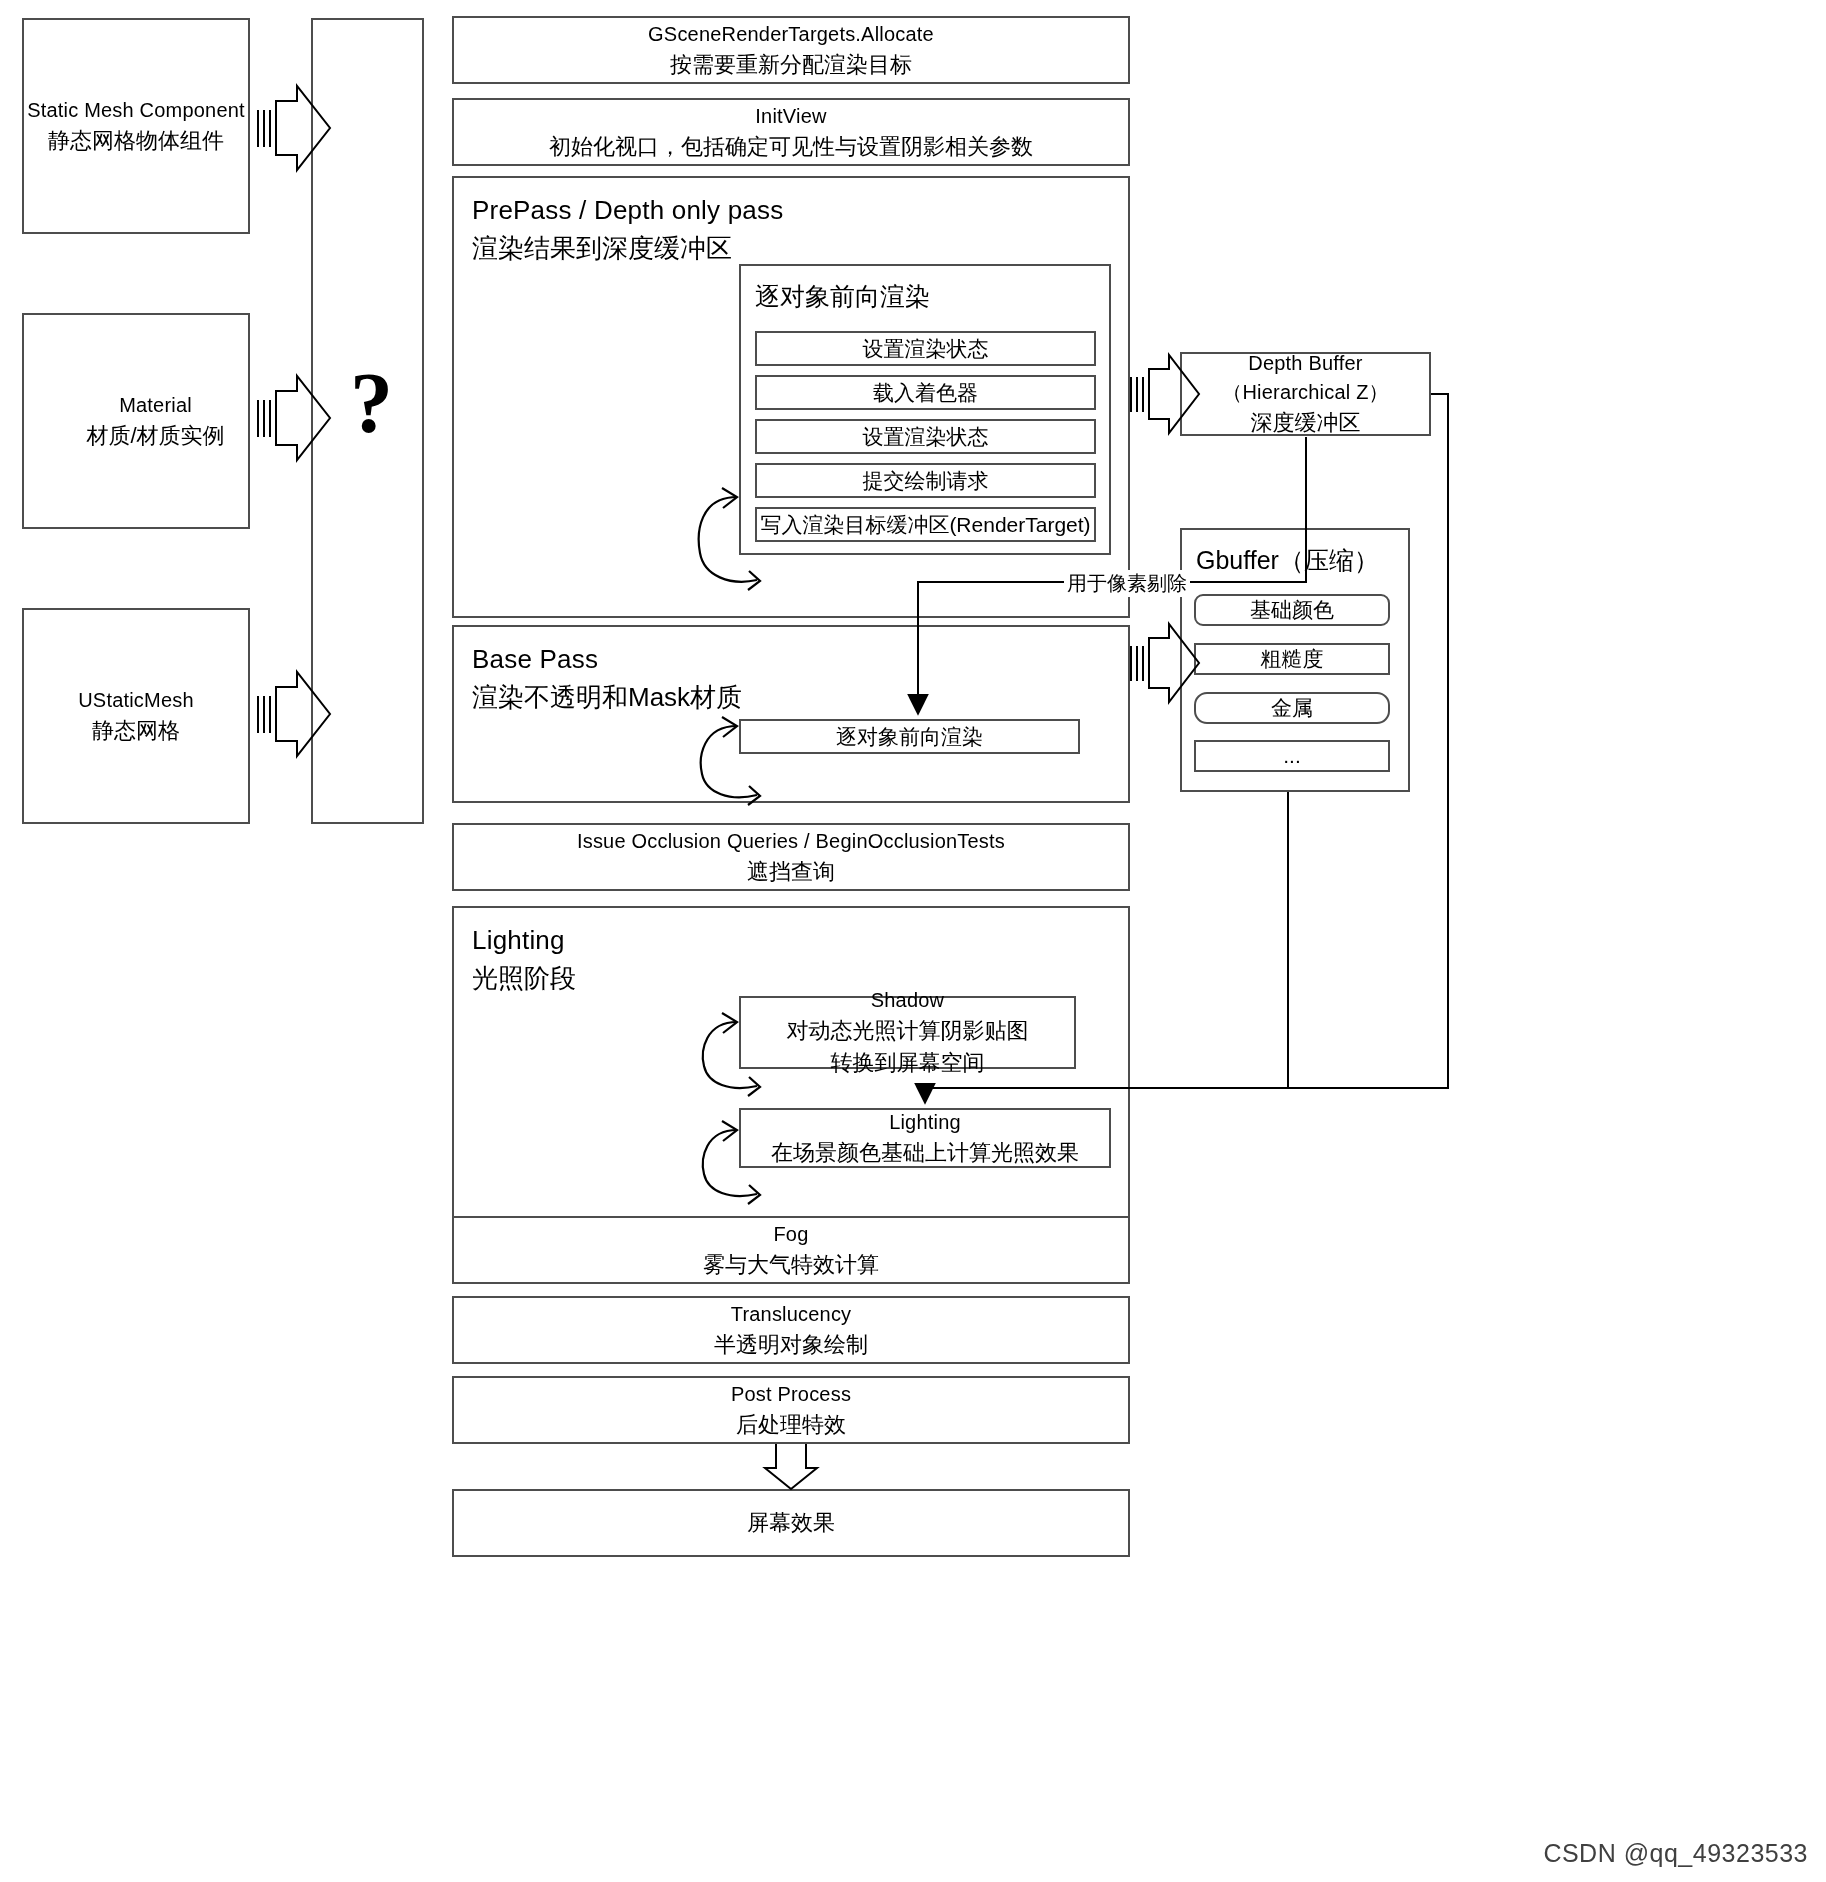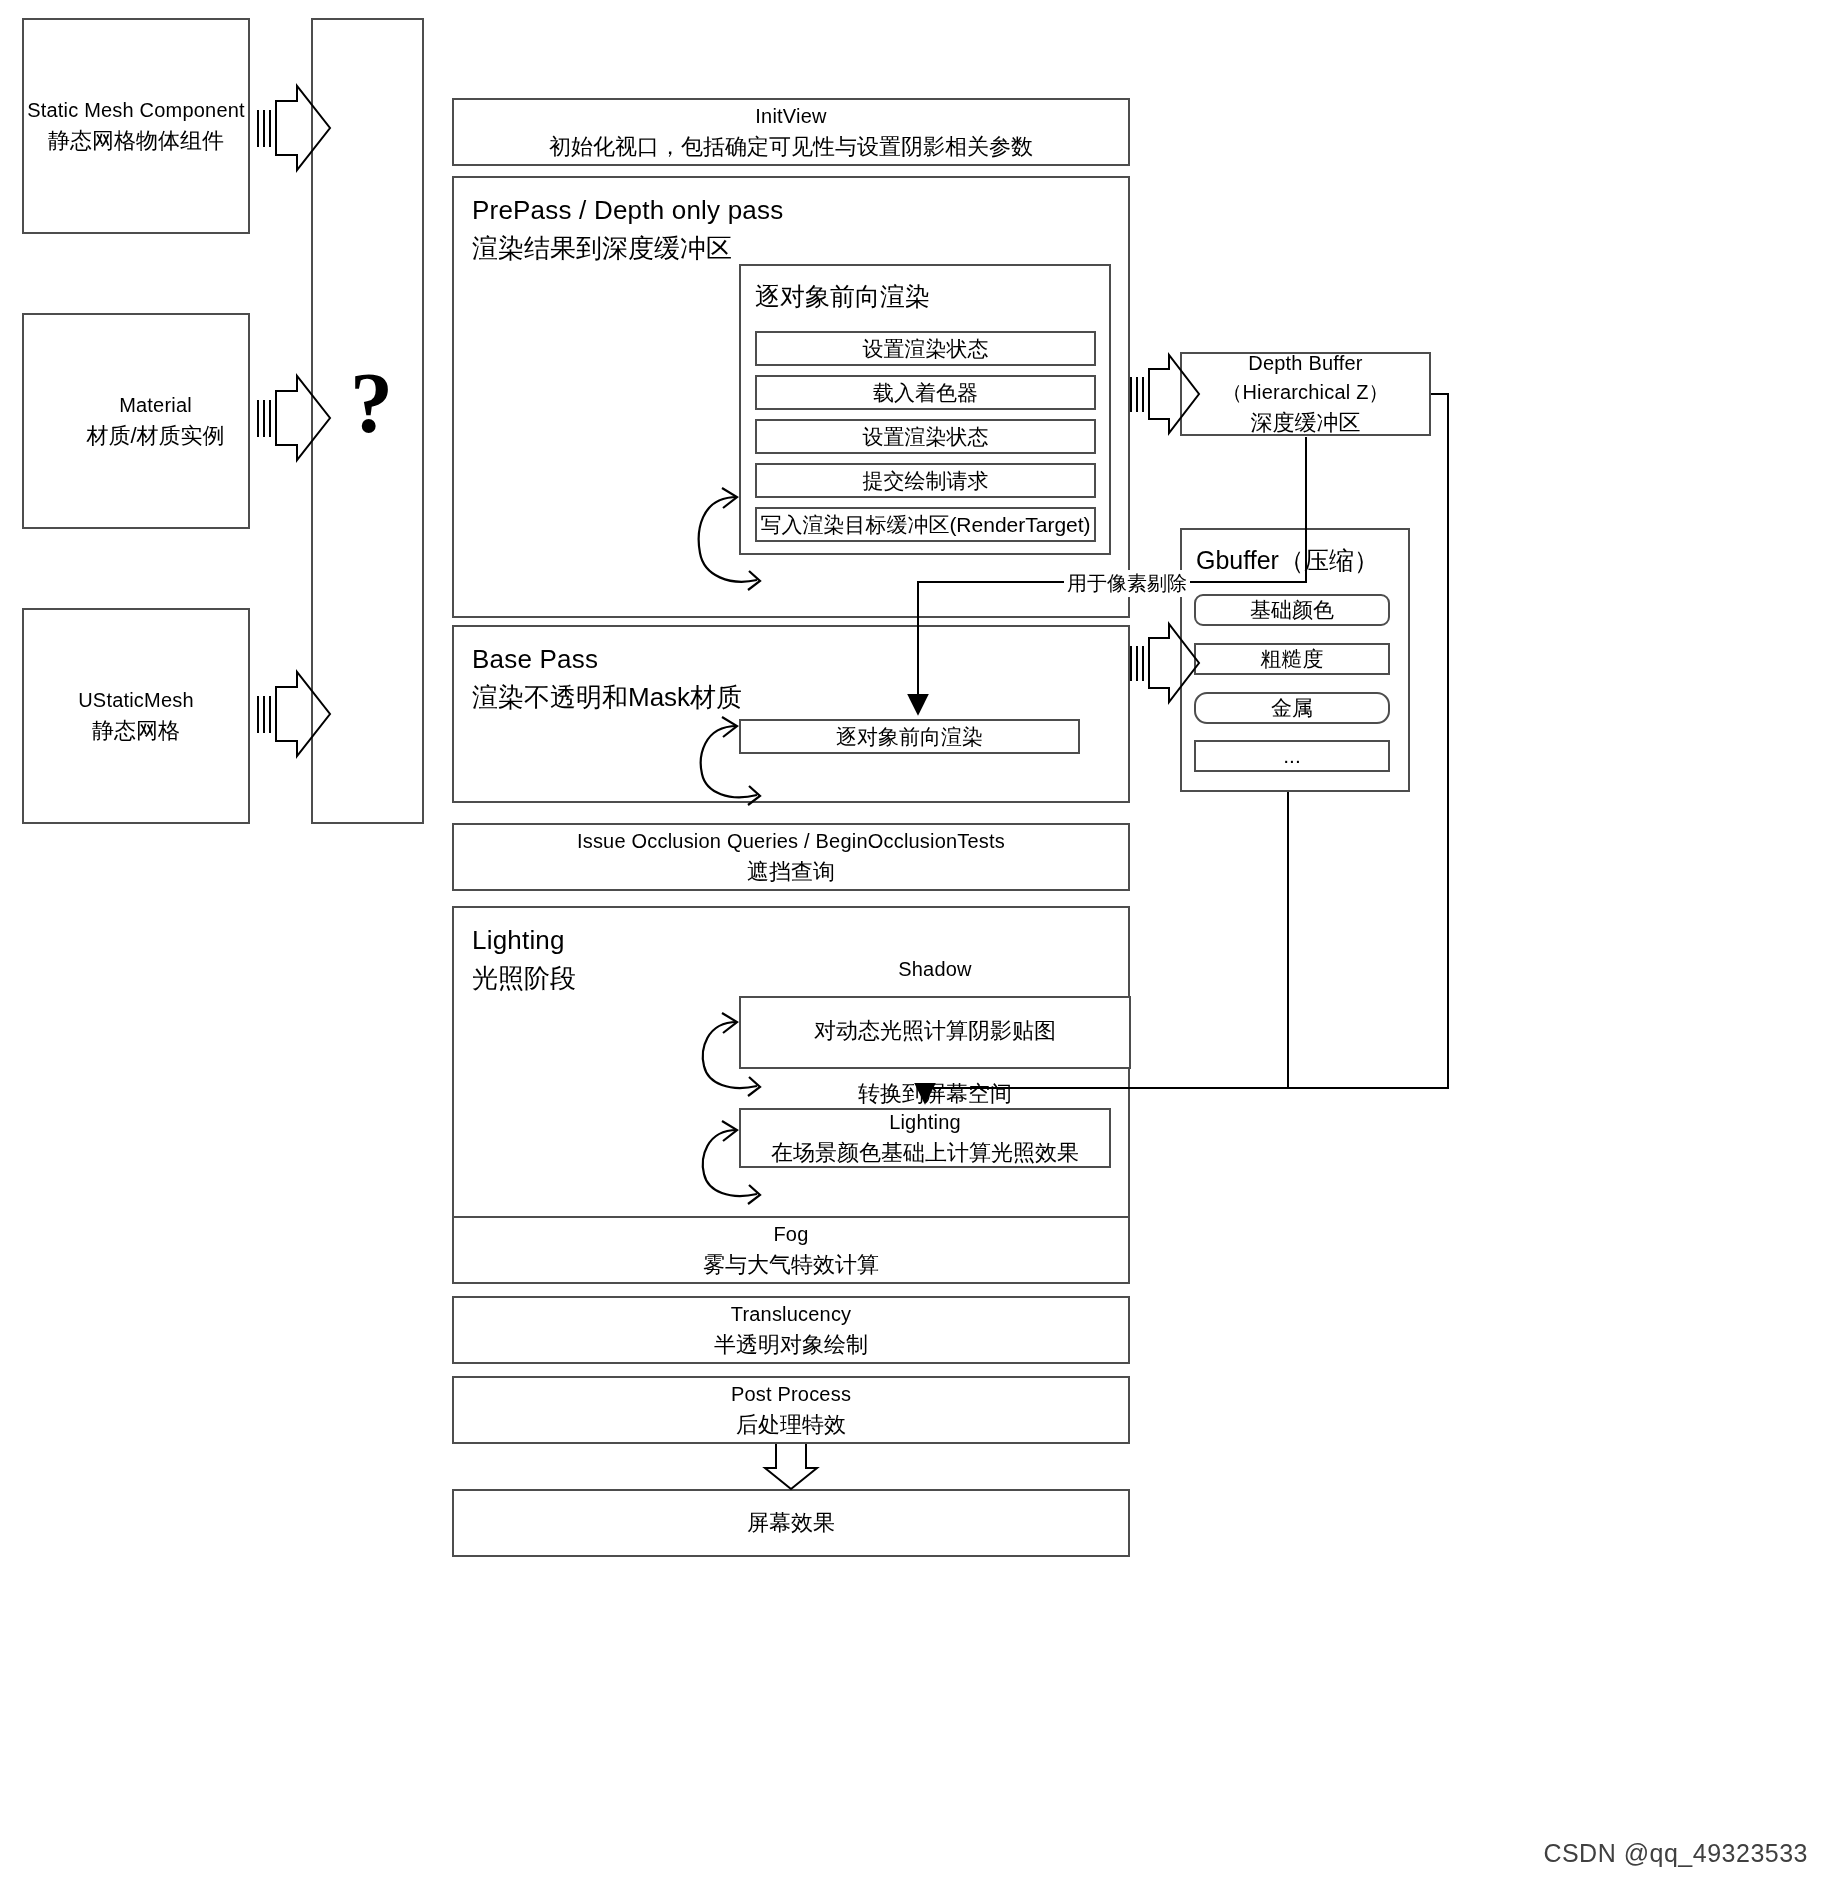--- a/index.html
+++ b/index.html
@@ -94,20 +94,24 @@
   </div>
 
   <div class="box" style="left:22px;top:608px;width:228px;height:216px;">
     <div class="t-en">UStaticMesh</div>
     <div class="t-cn">静态网格</div>
   </div>
 
   <div class="box" style="left:311px;top:18px;width:113px;height:806px;"></div>
   <div class="qmark" style="left:350px;top:360px;">?</div>
 
+  <div class="box" style="left:452px;top:16px;width:678px;height:68px;">
+    <div class="t-en">GSceneRenderTargets.Allocate</div>
+    <div class="t-cn">按需要重新分配渲染目标</div>
+  </div>
 
   <div class="box" style="left:452px;top:98px;width:678px;height:68px;">
     <div class="t-en">InitView</div>
     <div class="t-cn">初始化视口，包括确定可见性与设置阴影相关参数</div>
   </div>
 
   <div class="box tl pad big" style="left:452px;top:176px;width:678px;height:442px;">
     <div class="t-en">PrePass / Depth only pass</div>
     <div class="t-cn">渲染结果到深度缓冲区</div>
   </div>
@@ -130,21 +134,21 @@
   <div class="box" style="left:452px;top:823px;width:678px;height:68px;">
     <div class="t-en">Issue Occlusion Queries / BeginOcclusionTests</div>
     <div class="t-cn">遮挡查询</div>
   </div>
 
   <div class="box tl pad big" style="left:452px;top:906px;width:678px;height:320px;">
     <div class="t-en">Lighting</div>
     <div class="t-cn">光照阶段</div>
   </div>
 
-  <div class="box" style="left:739px;top:996px;width:392px;height:73px;gap:31px;">
+  <div class="box" style="left:739px;top:996px;width:337px;height:73px;">
     <div class="t-en">Shadow</div>
     <div class="t-cn">对动态光照计算阴影贴图</div>
     <div class="t-cn">转换到屏幕空间</div>
   </div>
 
   <div class="box" style="left:739px;top:1108px;width:372px;height:60px;">
     <div class="t-en">Lighting</div>
     <div class="t-cn">在场景颜色基础上计算光照效果</div>
   </div>
 

